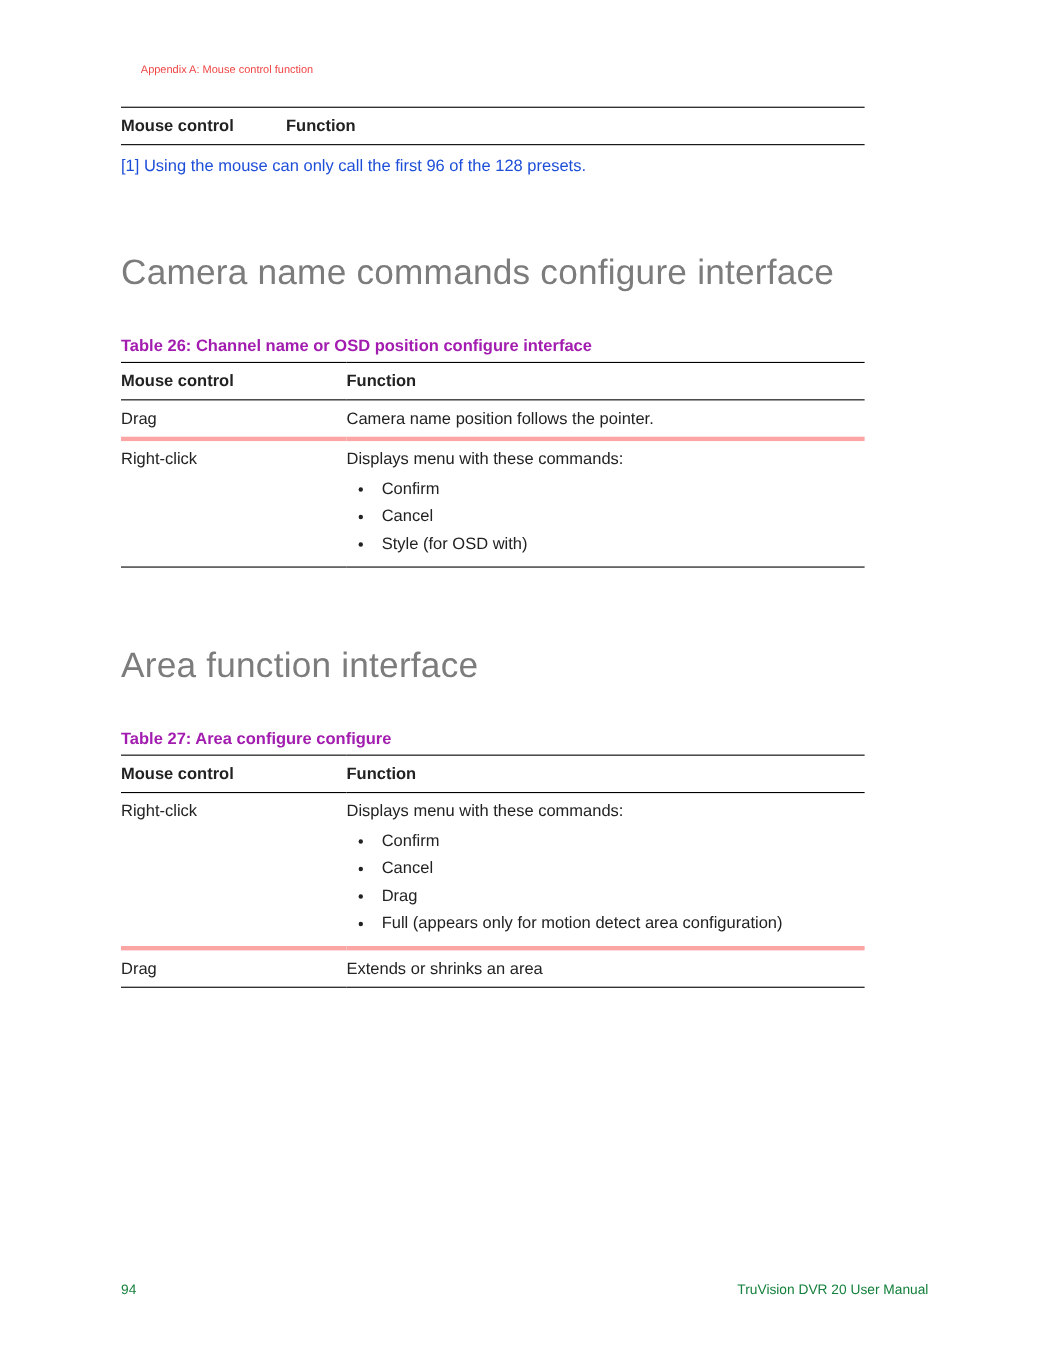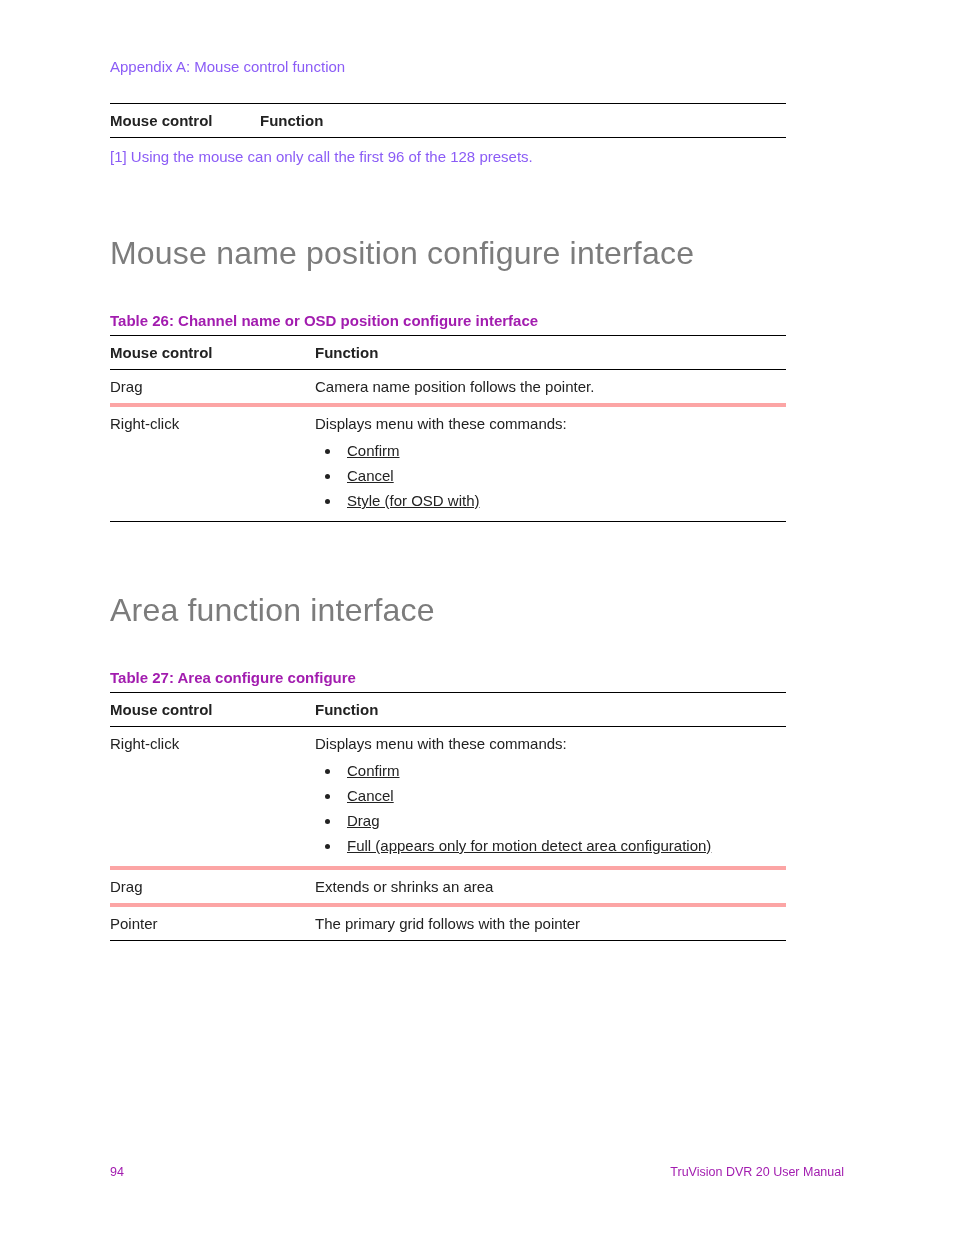--- a/index.html
+++ b/index.html
@@ -6,37 +6,38 @@
     body {
       width: 954px;
       height: 1235px;
       background: #fff;
       font-family: "Segoe UI", "Helvetica Neue", Arial, sans-serif;
       color: #222;
       padding: 58px 110px 40px 110px;
       position: relative;
     }
     .appendix-line {
-      font-size: 15px;
-      color: #8b5cf6;
+      font-size: 10px;
+      color: #ef4444;
       margin-bottom: 28px;
+      margin-left: 18px;
     }
     .top-table {
       width: 676px;
       border-top: 1.5px solid #000;
       border-bottom: 1px solid #000;
       padding: 8px 0;
       display: flex;
     }
     .top-table .col1 { width: 150px; font-weight: 600; font-size: 15px; }
     .top-table .col2 { font-weight: 600; font-size: 15px; }
     .footnote {
       font-size: 15px;
       margin-top: 10px;
-      color: #8b5cf6;
+      color: #1d4ed8;
     }
     h1.section-title {
       font-size: 32px;
       font-weight: 500;
       color: #7c7c7c;
       margin-top: 70px;
       margin-bottom: 40px;
       letter-spacing: 0.2px;
     }
     .table-caption {
@@ -66,46 +67,45 @@
     }
     table.data-table tr:last-child td { border-bottom: none; }
     table.data-table .col-mc { width: 205px; }
     ul.cmd-list {
       list-style: disc;
       padding-left: 26px;
       margin-top: 6px;
     }
     ul.cmd-list li {
       padding: 4px 0 4px 6px;
-      text-decoration: underline;
     }
     .footer {
       position: absolute;
       bottom: 56px;
       left: 110px;
       right: 110px;
       display: flex;
       justify-content: space-between;
       font-size: 12.5px;
-      color: #a21caf;
+      color: #15803d;
     }
   </style>
 </head>
 <body>
 
 <div class="appendix-line">Appendix A: Mouse control function</div>
 
 <div class="top-table">
   <div class="col1">Mouse control</div>
   <div class="col2">Function</div>
 </div>
 
 <div class="footnote">[1] Using the mouse can only call the first 96 of the 128 presets.</div>
 
-<h1 class="section-title">Mouse name position configure interface</h1>
+<h1 class="section-title">Camera name commands configure interface</h1>
 
 <div class="table-caption">Table 26: Channel name or OSD position configure interface</div>
 <table class="data-table">
   <thead>
     <tr>
       <th class="col-mc">Mouse control</th>
       <th>Function</th>
     </tr>
   </thead>
   <tbody id="tbody-26">
@@ -141,23 +141,19 @@
             <li>Confirm</li>
             <li>Cancel</li>
             <li>Drag</li>
             <li>Full (appears only for motion detect area configuration)</li>
           </ul></td>
       </tr>
       <tr>
         <td class="col-mc">Drag</td>
         <td><span>Extends or shrinks an area</span></td>
       </tr>
-      <tr>
-        <td class="col-mc">Pointer</td>
-        <td><span>The primary grid follows with the pointer</span></td>
-      </tr>
     </tbody>
 </table>
 
 <div class="footer">
   <span>94</span>
   <span>TruVision DVR 20 User Manual</span>
 </div>
 
 </body></html>

